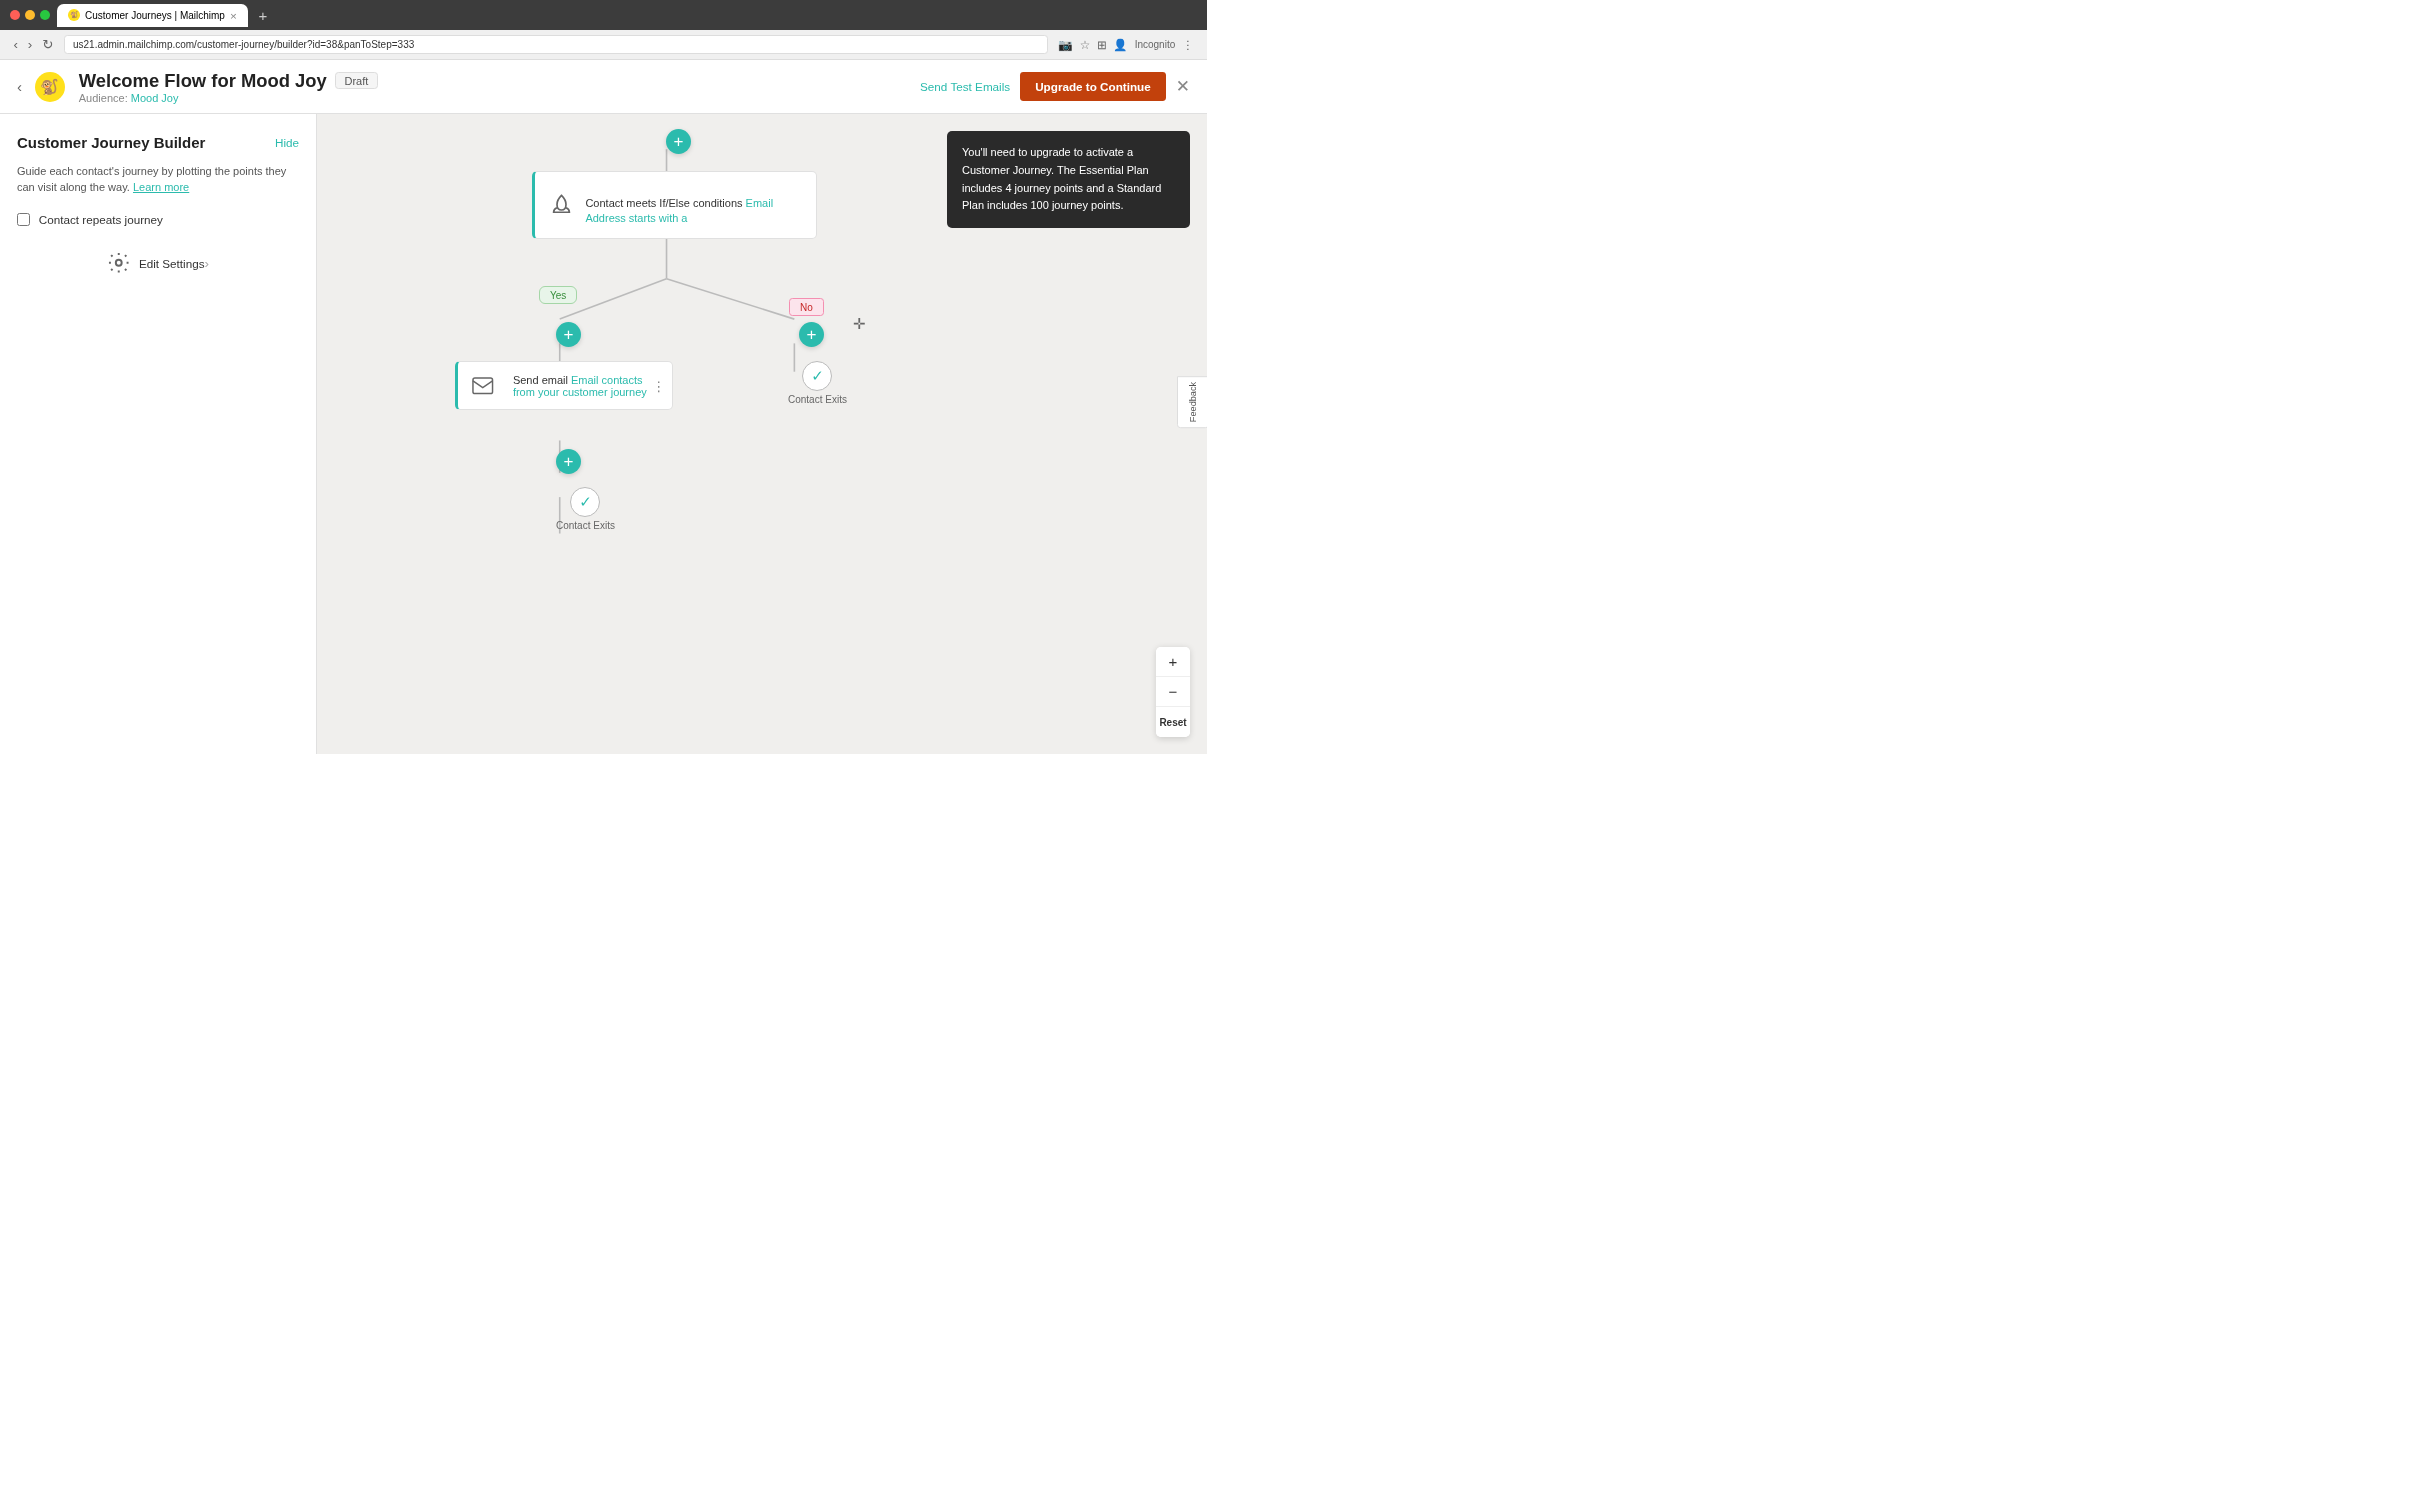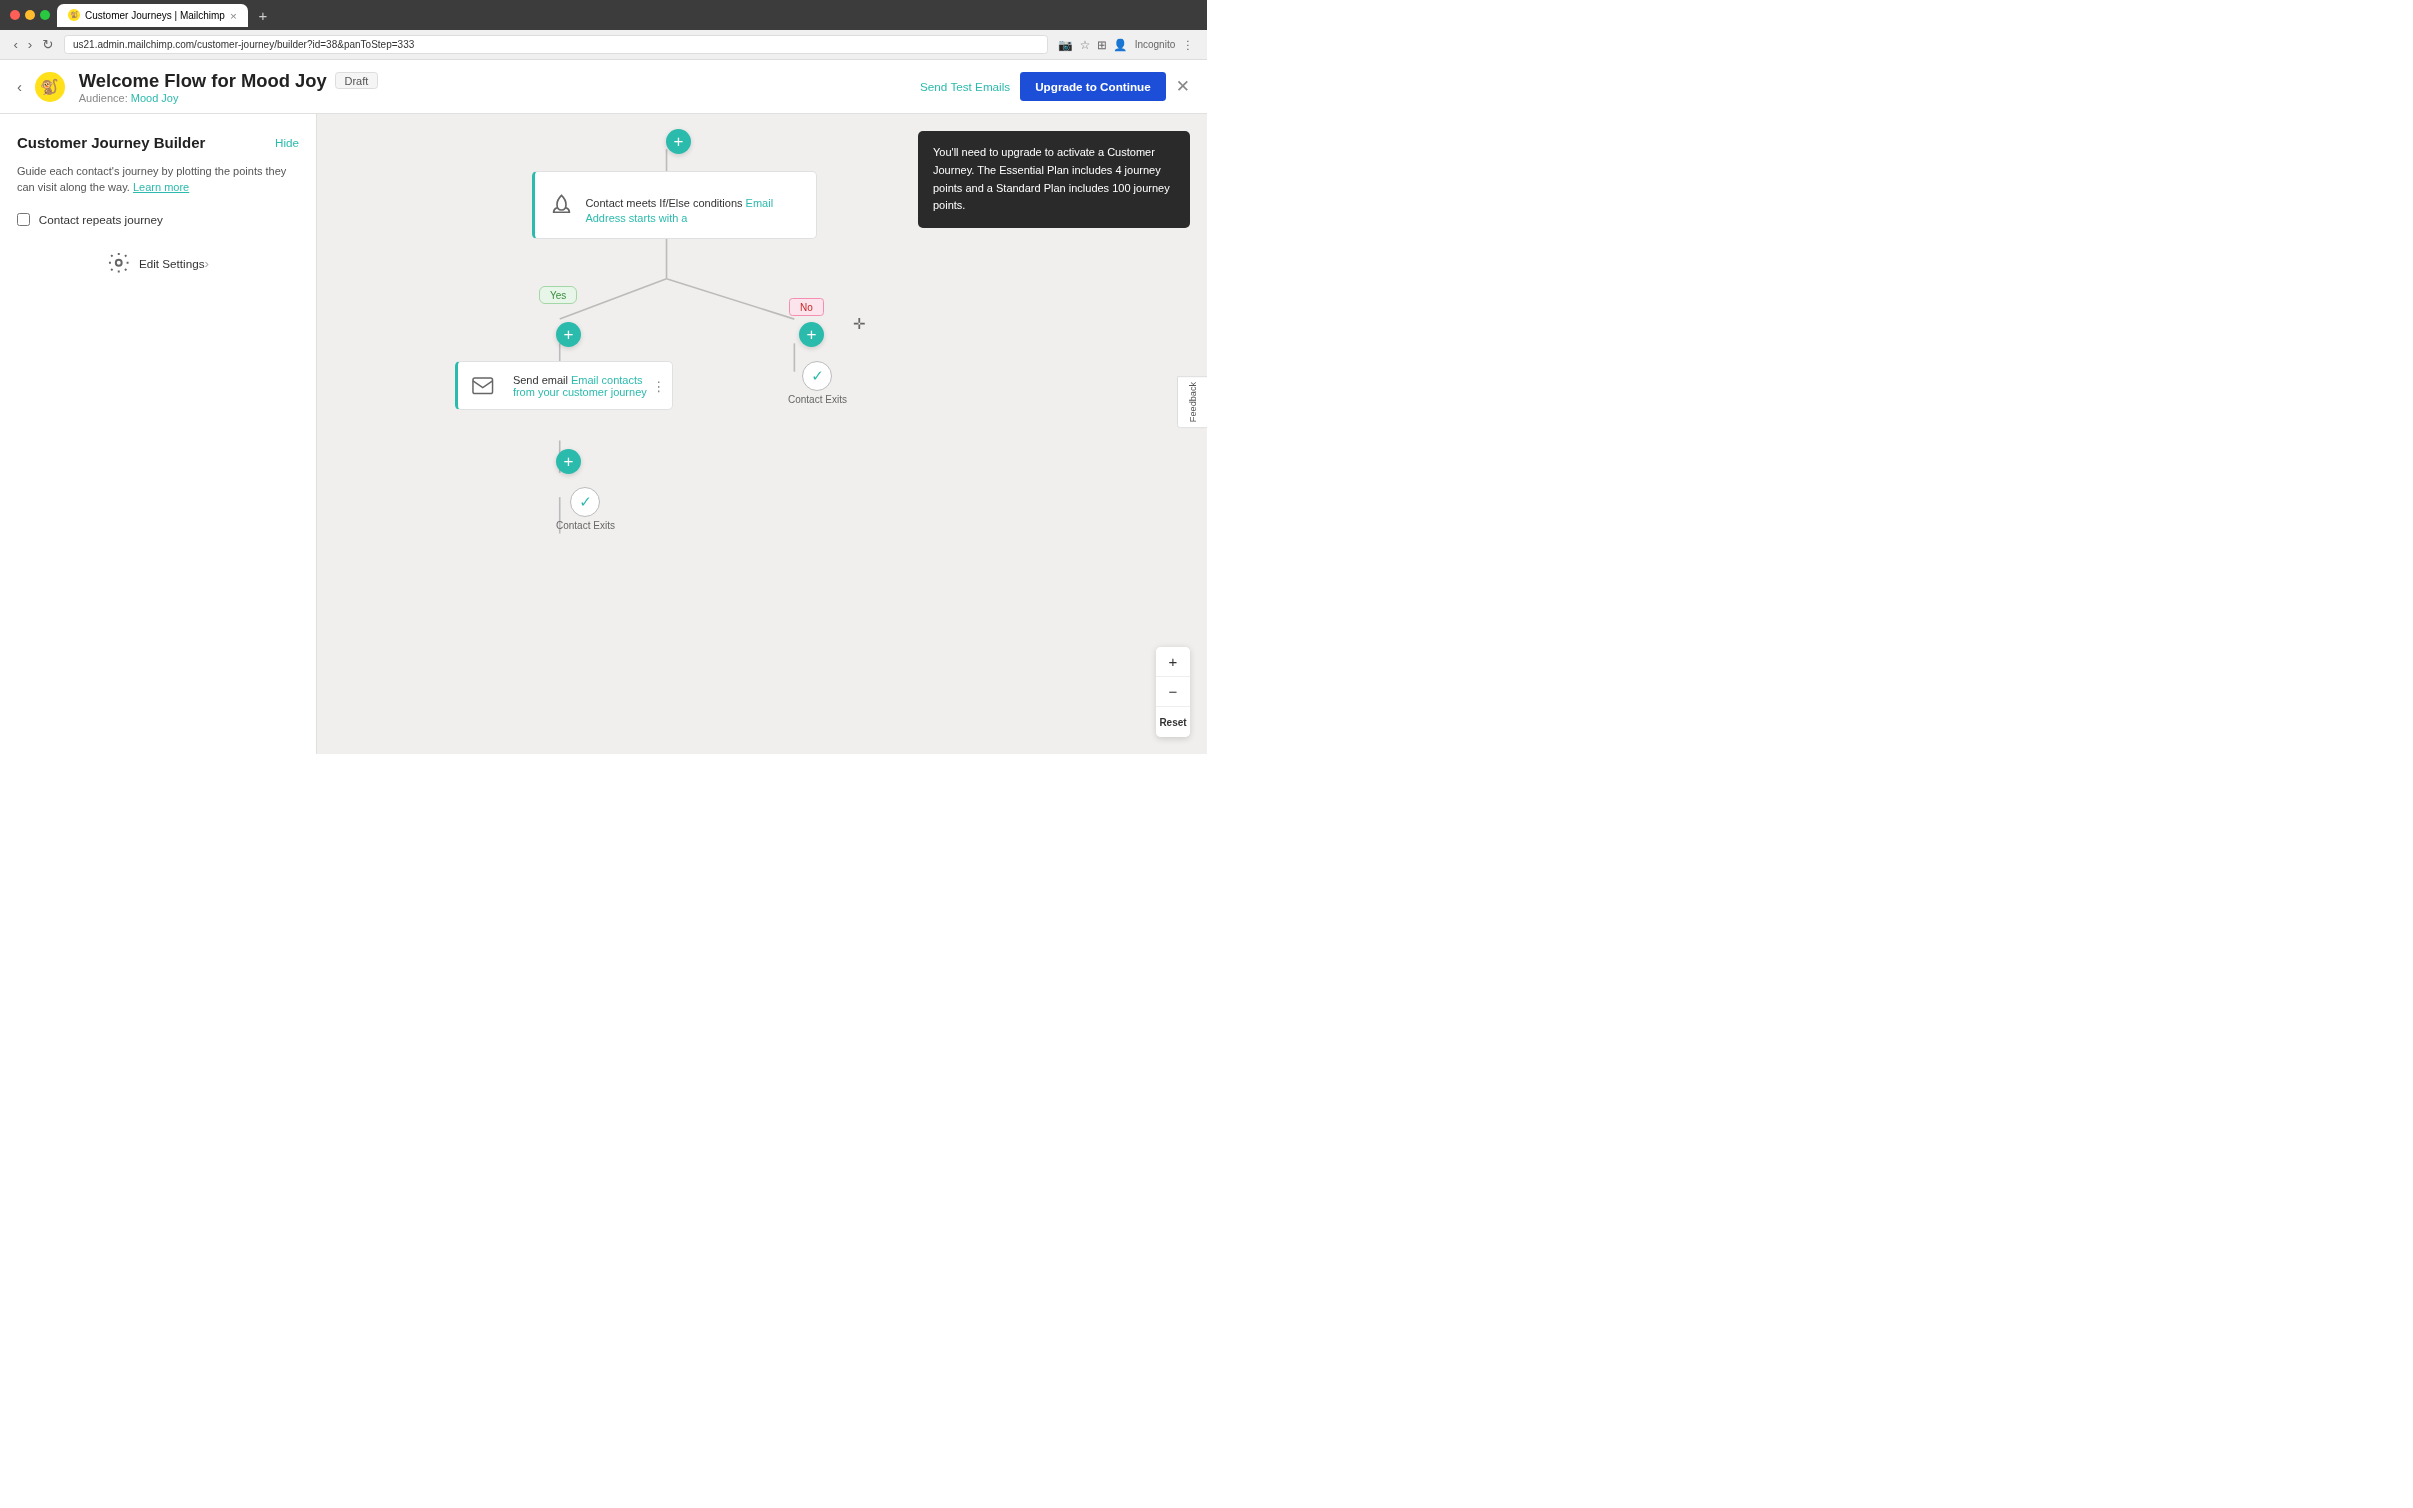--- a/index.html
+++ b/index.html
@@ -27,21 +27,21 @@
     .app-header { background: #fff; border-bottom: 0.8px solid #e0e0e0; height: 54px; display: flex; align-items: center; padding: 0 17px; gap: 13.4px; }
     .back-btn { color: #666; font-size: 15px; cursor: pointer; text-decoration: none; }
     .logo { width: 30px; height: 30px; }
     .header-title-area { flex: 1; }
     .header-title { font-size: 18.4px; font-weight: 600; color: #222; display: flex; align-items: center; gap: 8.4px; }
     .draft-badge { background: #f5f5f5; border: 0.8px solid #ddd; border-radius: 3.4px; padding: 1.7px 8.4px; font-size: 11px; font-weight: 400; color: #555; }
     .header-audience { font-size: 11px; color: #888; }
     .header-audience a { color: #2bbbad; text-decoration: none; }
     .header-actions { display: flex; gap: 10px; align-items: center; }
     .btn-test { background: none; border: none; color: #2bbbad; font-size: 11.7px; font-weight: 500; cursor: pointer; }
-    .btn-upgrade { background: #1d4ed8; color: #fff; border: none; border-radius: 3.4px; padding: 8.4px 15px; font-size: 11.7px; font-weight: 600; cursor: pointer; }
+    .btn-upgrade { background: #c2410c; color: #fff; border: none; border-radius: 3.4px; padding: 8.4px 15px; font-size: 11.7px; font-weight: 600; cursor: pointer; }
     .btn-close { background: none; border: none; font-size: 17px; color: #888; cursor: pointer; }
 
     
     .main-layout { display: flex; height: calc(754px - 30px - 30px - 54px); }
 
     
     .sidebar { width: 317px; border-right: 0.8px solid #e0e0e0; padding: 20px 17px; background: #fff; flex-shrink: 0; }
     .sidebar-title { font-size: 15px; font-weight: 700; color: #222; display: flex; justify-content: space-between; align-items: center; margin-bottom: 11.7px; }
     .hide-btn { background: none; border: none; color: #2bbbad; font-size: 11.7px; cursor: pointer; }
     .sidebar-desc { font-size: 11px; color: #555; line-height: 1.5; margin-bottom: 17px; }
@@ -52,21 +52,21 @@
     .edit-settings-row { display: flex; align-items: center; justify-content: center; padding: 8.4px 0; cursor: pointer; }
     .edit-settings-left { display: flex; align-items: center; gap: 8.4px; }
     .settings-icon { width: 23.5px; height: 23.5px; color: #666; }
     .edit-settings-label { font-size: 11.7px; color: #333; font-weight: 500; }
     .chevron-right { color: #aaa; font-size: 13.4px; }
 
     
     .canvas { flex: 1; background: #f0efed; position: relative; overflow: hidden; }
 
     
-    .upgrade-tooltip { position: absolute; top: 17px; right: 17px; background: #2a2a2a; color: #fff; border-radius: 5px; padding: 13.4px 15px; width: 272px; font-size: 11px; line-height: 1.6; z-index: 100; }
+    .upgrade-tooltip { position: absolute; top: 17px; right: 17px; background: #2a2a2a; color: #fff; border-radius: 5px; padding: 13.4px 15px; width: 243px; font-size: 11px; line-height: 1.6; z-index: 100; }
 
     
     .add-btn { width: 25px; height: 25px; background: #2bbbad; border-radius: 50%; display: flex; align-items: center; justify-content: center; color: #fff; font-size: 17px; cursor: pointer; border: none; box-shadow: 0 1.7px 5px rgba(0,0,0,0.15); position: absolute; }
 
     
     .condition-node { position: absolute; background: #fff; border: 1.7px solid #e0e0e0; border-left: 3.4px solid #2bbbad; border-radius: 5px; padding: 11.7px 13.4px; display: flex; align-items: center; gap: 10px; width: 285px; }
     .node-icon { width: 27px; height: 27px; color: #666; flex-shrink: 0; }
     .node-text { font-size: 11px; color: #333; line-height: 1.4; margin-top: 12px; }
     .node-text a { color: #2bbbad; text-decoration: none; }
 

